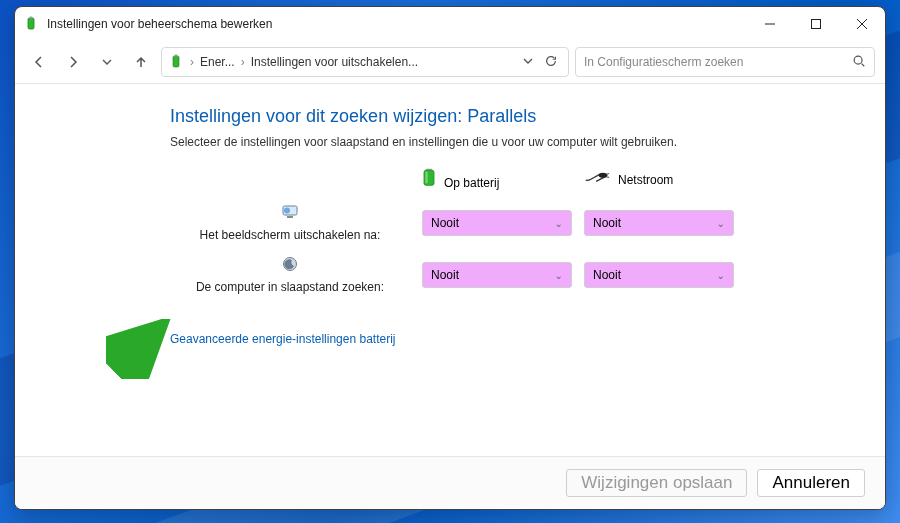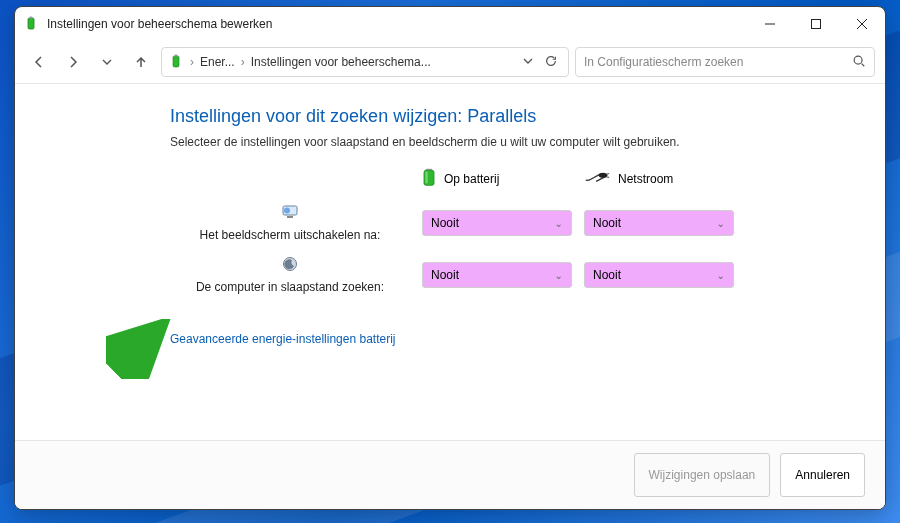--- a/index.html
+++ b/index.html
@@ -59,21 +59,21 @@
     flex:1; padding: 22px 0 0 0; overflow:auto;
     display:flex; flex-direction:column; align-items:center;
   }
   .content-inner { width: 560px; }
   .page-title { color:#0a5fb4; font-size:18px; font-weight:400; margin-bottom:8px;}
   .page-sub { color:#333; font-size:12px; margin-bottom:18px;}
   .power-headers {
     display:grid; grid-template-columns: 240px 150px 150px; gap:12px;
     margin-bottom: 14px; align-items:center;
   }
-  .power-headers .hdr { display:flex; align-items:center; gap:8px; font-size:12px; }
+  .power-headers .hdr { display:flex; align-items:flex-end; gap:8px; font-size:12px; }
   .setting-row {
     display:grid; grid-template-columns: 240px 150px 150px; gap:12px;
     align-items:center; margin-bottom: 14px;
   }
   .setting-label { display:flex; align-items:center; gap:8px; font-size:12px; color:#222;flex-direction:column;}
   .setting-label .sicon { width:16px; height:16px; }
   .dropdown {
     border:1px solid #cfcfcf; border-radius:3px; height:26px;
     display:flex; align-items:center; justify-content:space-between; padding:0 8px;
     font-size:12px; background:#f0abfc;
@@ -82,22 +82,22 @@
   .link-advanced {
     margin-top:24px;
     color:#0a5fb4; font-size:12px; cursor:pointer; display:inline-block;
   }
   .footer {
     border-top:1px solid #e6e6e6;
     padding: 12px 20px; display:flex; justify-content:flex-end; gap:10px;
     background:#fbfbfb;
   }
   .btn {
-    height:44px; padding:0 14px; border:1px solid #cfcfcf; border-radius:3px;
-    background:#fff; font-size:12px; display:flex; align-items:center; cursor:pointer;
+    height:28px; padding:0 14px; border:1px solid #cfcfcf; border-radius:3px;
+    background:#fff; font-size:17px; display:flex; align-items:center; cursor:pointer;
   }
   .btn.disabled { color:#999; background:#fafafa; cursor:default; }
   .annotation-arrow {
     position:absolute; left:106px; top:319px; pointer-events:none;
   }
 </style>
 </head>
 <body>
 
 <div class="desktop-stripe s1"></div>
@@ -158,21 +158,21 @@
     <div class="addr-bar">
       <span class="crumb-icon">
         <svg viewBox="0 0 16 16" width="16" height="16">
           <rect x="5" y="2" width="6" height="11" rx="1.5" fill="#2eb82e" stroke="#208020" stroke-width="0.6"></rect>
           <rect x="6.5" y="0.5" width="3" height="2" rx="0.6" fill="#9aa0a6"></rect>
         </svg>
       </span>
       <span class="crumb-sep">›</span>
       <span class="crumb-text">Ener...</span>
       <span class="crumb-sep">›</span>
-      <span class="crumb-text">Instellingen voor beheerschema...</span>
+      <span class="crumb-text">Instellingen voor uitschakelen...</span>
       <span class="addr-spacer"></span>
       <span class="addr-actions">
         <span>
           <svg width="12" height="12" viewBox="0 0 12 12" fill="none" stroke="#555">
               <path d="M2 4l4 4 4-4" stroke-width="1.4"></path>
             </svg>
         </span>
         <span>
           <svg width="14" height="14" viewBox="0 0 16 16" fill="none" stroke="#555">
               <path d="M13 8a5 5 0 1 1-1.5-3.5M13 3v3h-3" stroke-width="1.4"></path>
@@ -191,21 +191,21 @@
       </span>
     </div>
   </div>
 
   <div class="content">
     <div class="content-inner">
       <div class="page-title">
         <span>Instellingen voor dit zoeken wijzigen:</span>
         <span>Parallels</span>
       </div>
-      <div class="page-sub">Selecteer de instellingen voor slaapstand en beeldscherm die u wilt uw computer wilt gebruiken.</div>
+      <div class="page-sub">Selecteer de instellingen voor slaapstand en instellingen die u voor uw computer wilt gebruiken.</div>
 
       <div class="power-headers">
         <div></div>
         <div class="hdr">
           <span>
             <svg viewBox="0 0 16 24" width="14" height="20">
               <rect x="4" y="2" width="8" height="2.5" rx="1" fill="#9aa0a6"></rect>
               <rect x="2" y="4" width="12" height="18" rx="2.5" fill="#2eb82e" stroke="#1f8f1f"></rect>
               <rect x="3.5" y="5.5" width="3" height="14" rx="1" fill="rgba(255,255,255,0.35)"></rect>
             </svg>

